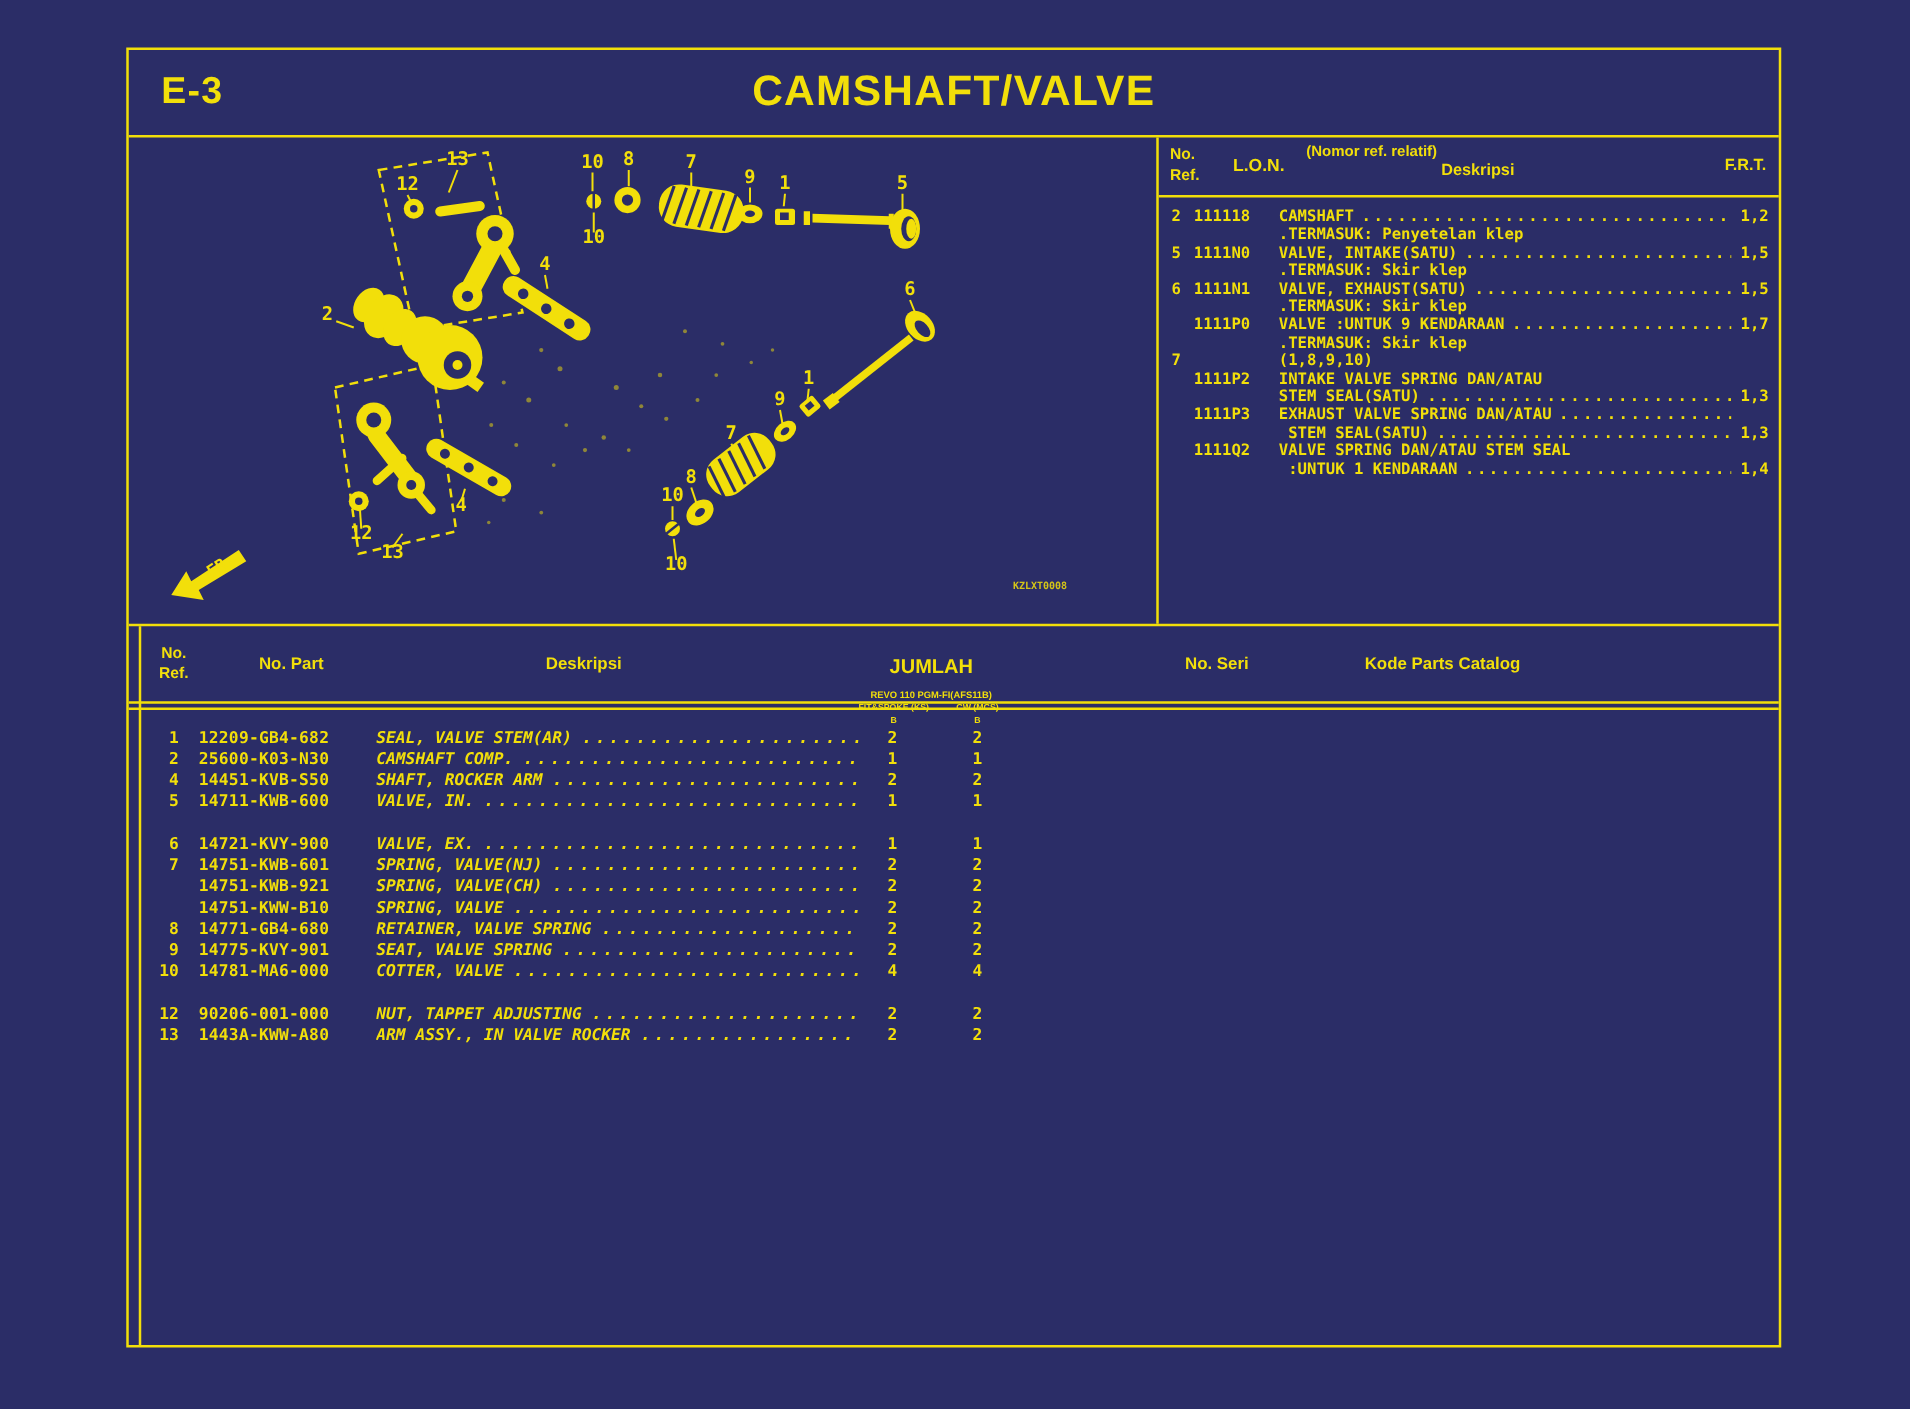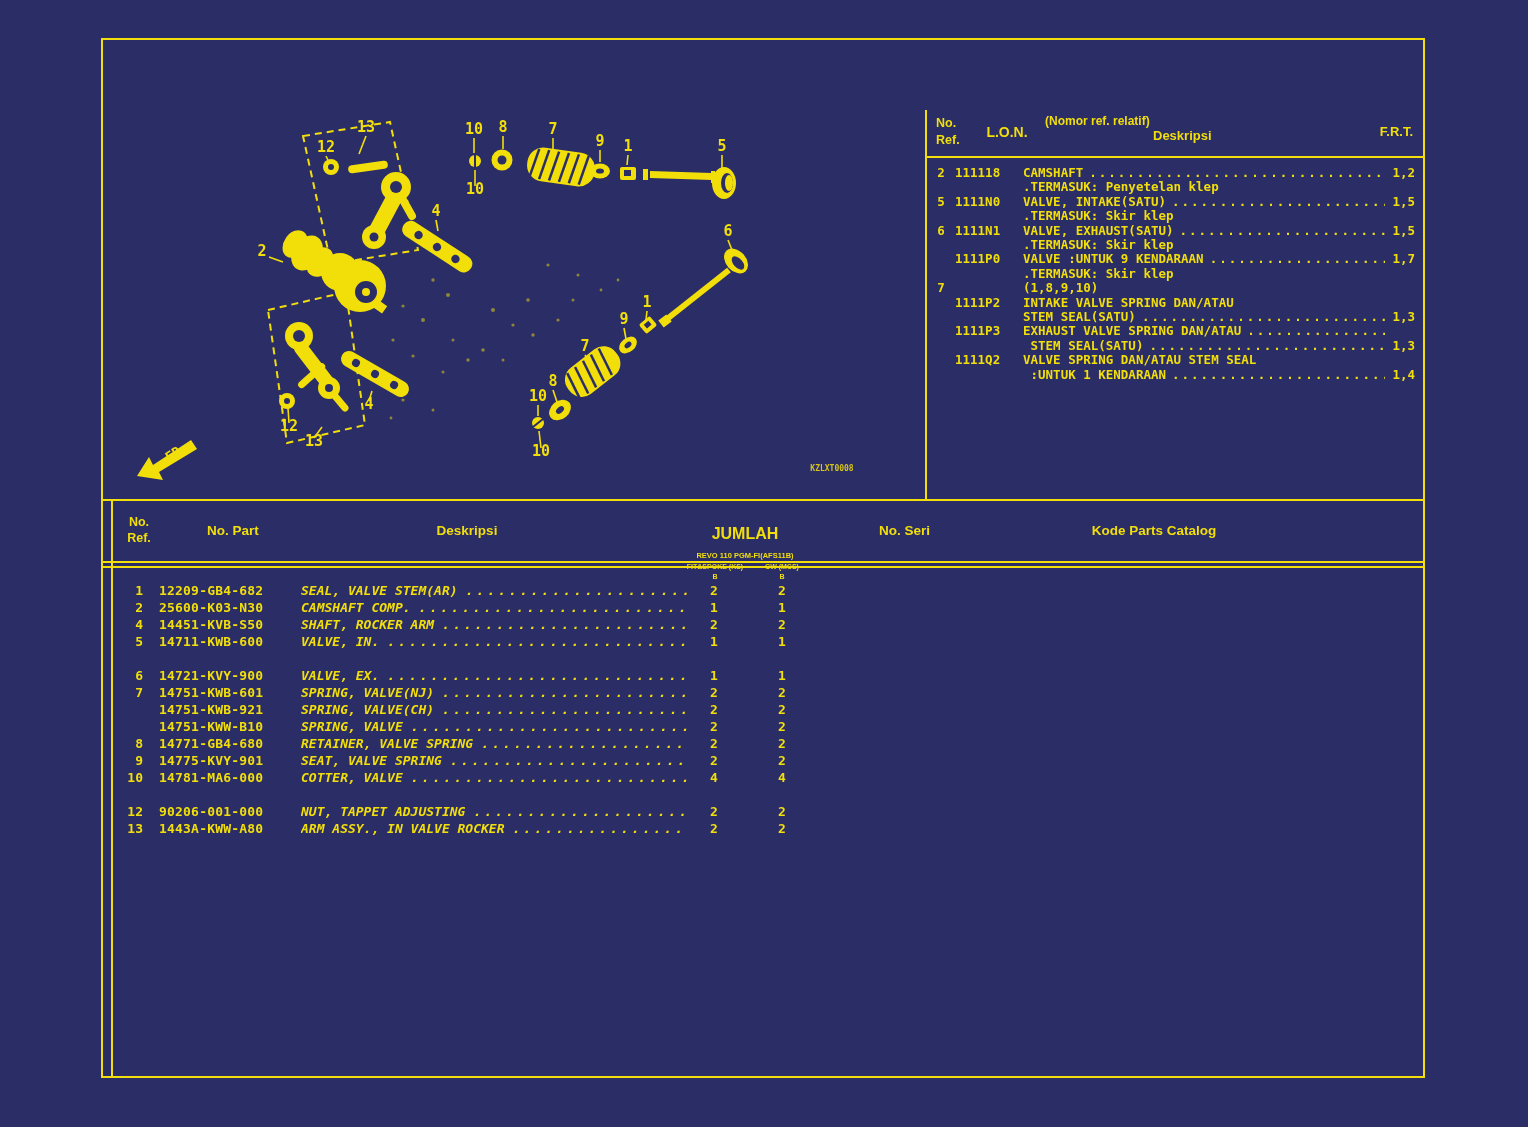--- a/index.html
+++ b/index.html
@@ -57,21 +57,21 @@
           font-size:12.5px;line-height:16px;}
   .ph-part{position:absolute;left:80px;top:22px;width:100px;text-align:center;font-size:13.5px;}
   .ph-desc{position:absolute;left:294px;top:22px;width:140px;text-align:center;font-size:13.5px;}
   .ph-jumlah{position:absolute;left:560px;top:4px;width:164px;text-align:center;}
   .ph-jtitle{font-size:16px;margin-top:20px;}
   .ph-jmodel{font-size:7.5px;margin-top:8px;}
   .ph-jcols{position:relative;height:10px;margin-top:3px;font-size:7px;}
   .ph-jc1{position:absolute;left:0;width:104px;text-align:center;}
   .ph-jc2{position:absolute;left:88px;width:62px;text-align:center;}
   .ph-jsubs{position:relative;height:9px;font-size:7px;}
-  .ph-seri{position:absolute;left:776px;top:22px;width:120px;text-align:left;font-size:13.5px;}
+  .ph-seri{position:absolute;left:776px;top:22px;width:120px;text-align:right;font-size:13.5px;}
   .ph-kode{position:absolute;left:951px;top:22px;width:200px;text-align:center;font-size:13.5px;}
   .prows{position:absolute;left:0;top:67px;right:0;bottom:0;padding-top:14px;
          font-size:13px;font-weight:bold;}
   .prow{display:flex;height:17px;line-height:17px;}
   .prow.gap{margin-top:17px;}
   .c-ref{flex:none;width:26px;margin-left:14px;text-align:right;}
   .c-part{flex:none;width:126px;margin-left:16px;letter-spacing:0.2px;}
   .c-desc{flex:none;display:flex;width:386px;margin-left:16px;overflow:hidden;}
   .dt{white-space:pre;flex:none;}
   .dots{flex:1;min-width:0;overflow:hidden;white-space:nowrap;
@@ -86,20 +86,24 @@
   .dash{fill:none;stroke:var(--y);stroke-width:2;stroke-dasharray:7 5;}
   .frtext{font:bold 13px "DejaVu Sans Mono",monospace;fill:var(--y);}
   .codetext{font:bold 8px "DejaVu Sans Mono",monospace;fill:var(--y);opacity:.85;
             text-anchor:middle;}
 </style>
 </head>
 <body>
 
 <div class="frame">
 
+  <div class="titlebar">
+    <div class="pagecode">E-3</div>
+    <div class="pagetitle">CAMSHAFT/VALVE</div>
+  </div>
 
   <div class="main">
 
     <div class="diagram">
       <svg id="diagram-svg" width="820" height="389" viewBox="0 0 820 389">
 
         <polygon class="dash" points="200,26 287,12 315,140 228,154"></polygon>
         <polygon class="dash" points="165,200 243,182 262,315 184,333"></polygon>
 
         <g opacity="0.5" class="fill-y">

